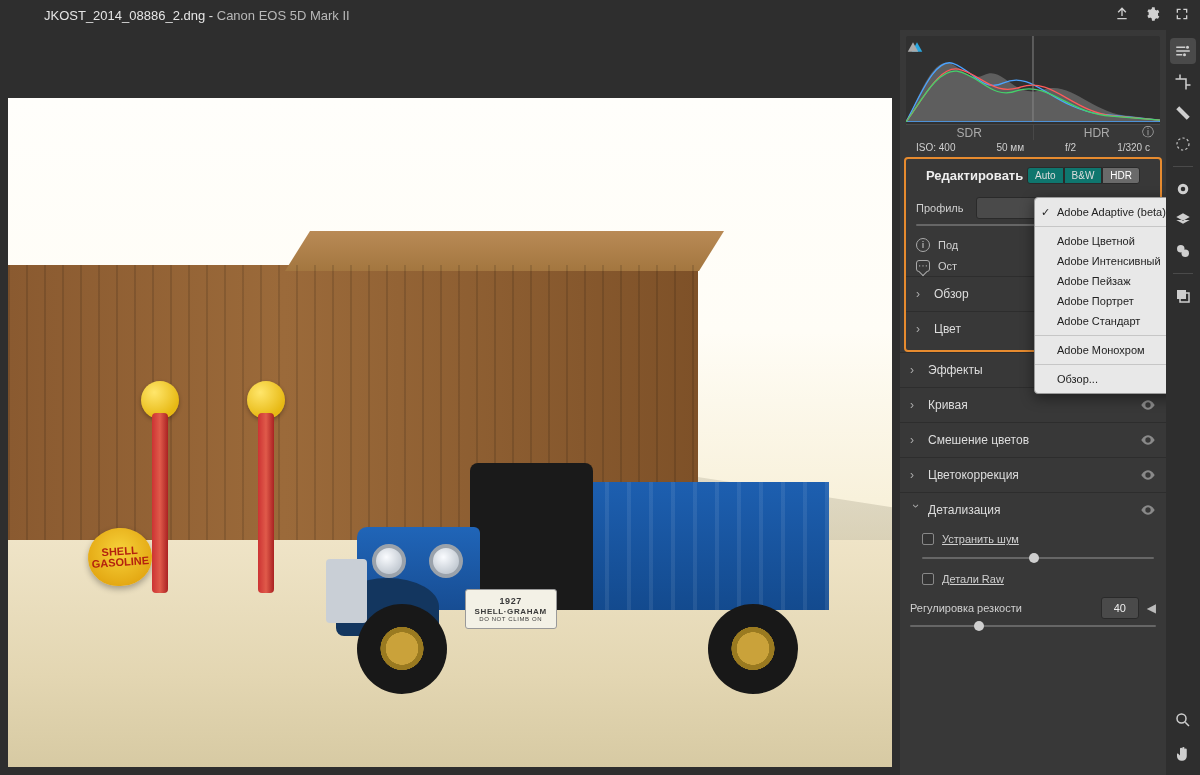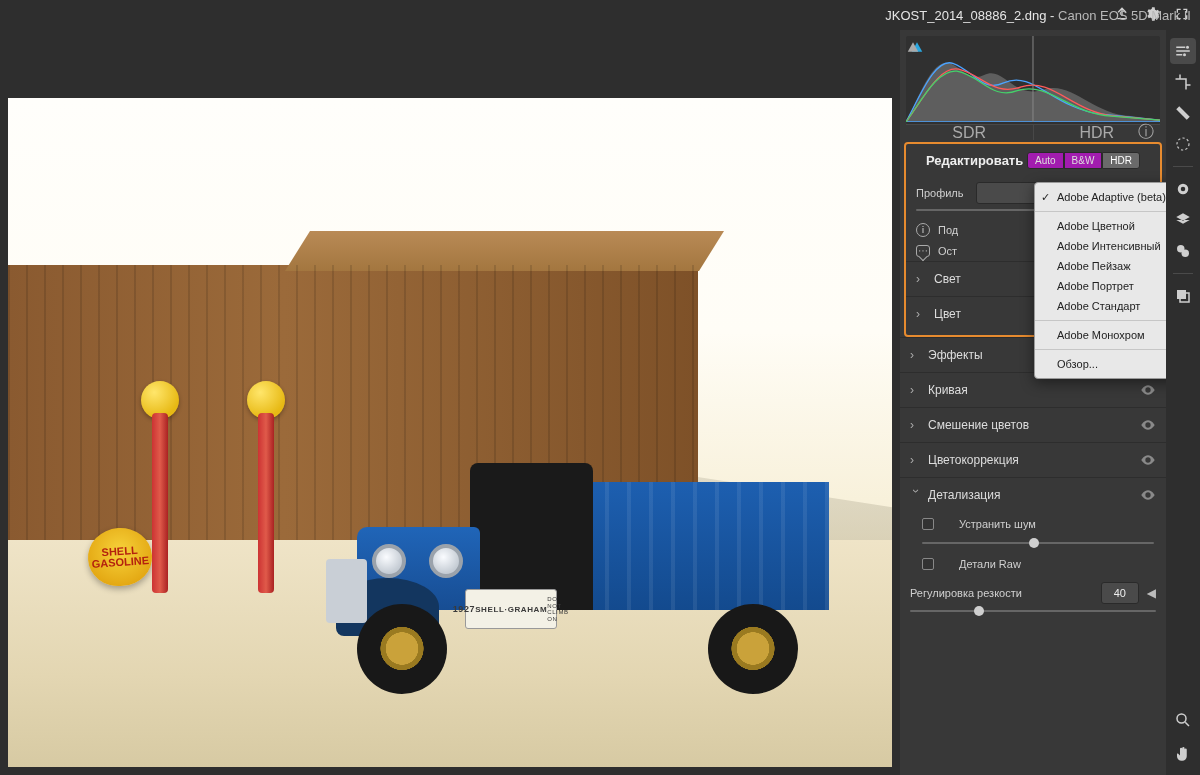--- a/index.html
+++ b/index.html
@@ -1,51 +1,51 @@
 <!DOCTYPE html>
 <html><head>
 <meta charset="utf-8">
 <style>
   * { box-sizing: border-box; margin: 0; padding: 0; font-family: -apple-system, "Segoe UI", Arial, sans-serif; }
   body { width:1200px; height:775px; background:#1f1f1f; color:#cfcfcf; overflow:hidden; position:relative; }
 
   
   .topbar { height:30px; display:flex; align-items:center; background:#2e2e2e; padding:0 10px; font-size:13px; color:#e5e5e5; position:relative; }
-  .topbar .title { position:absolute; left:0; right:9px; text-align:right; pointer-events:none;padding-left:44px; }
+  .topbar .title { position:absolute; left:0; right:9px; text-align:left; pointer-events:none;padding-left:44px; }
   .topbar .title .camera { color:#b8b8b8; }
   .topbar .right-icons { margin-left:auto; display:flex; gap:14px; align-items:center; }
   .topbar .right-icons svg { width:16px; height:16px; fill:#d0d0d0; }
 
   
   .cols { display:flex; height:calc(100% - 30px); }
   .canvas-area { flex:1; display:flex; align-items:center; justify-content:center; background:#2e2e2e; padding:68px 8px 8px 8px; }
   .photo { width:100%; height:100%; background:#000; position:relative; overflow:hidden; }
 
   
   .panel { width:266px; background:#383838; display:flex; flex-direction:column; font-size:12px; color:#d0d0d0; overflow:hidden; position:relative; }
 
   
   .hist-wrap { padding:6px 6px 0 6px; }
   .hist { height:88px; position:relative; background:#303030; border-radius:2px; overflow:hidden; }
   .hist svg { position:absolute; inset:0; }
   .hist .clip { position:absolute; top:4px; width:14px; height:14px; }
   .hist .clip.left  { left:4px;  fill:#2aa7e0; }
   .hist .clip.right { right:4px; fill:#aaa; }
-  .sdrhdr { display:flex; height:16px; font-size:16px; color:#aaa; border-top:1px solid #484848; }
+  .sdrhdr { display:flex; height:16px; font-size:12px; color:#aaa; border-top:1px solid #484848; }
   .sdrhdr div { flex:1; display:flex; align-items:center; justify-content:center; position:relative; }
   .sdrhdr div:last-child { border-left:1px solid #484848; }
   .sdrhdr .info { position:absolute; right:6px; }
   .exif { display:flex; justify-content:space-between; font-size:10px; padding:2px 10px 2px 10px; color:#cfcfcf; }
 
   
   .hl { border:2px solid #e78b2f; margin:2px 4px 0 4px; border-radius:4px; padding-bottom:4px; }
 
   .section-header { display:flex; align-items:center; padding:8px 20px; font-size:13px; font-weight:600; color:#eee; }
   .section-header .btns { margin-left:auto; display:flex; gap:0; }
-  .section-header .btns button { background:#a21caf; color:#ddd; border:1px solid #2a2a2a; font-size:10px; padding:2px 7px; cursor:pointer; }
+  .section-header .btns button { background:#0f766e; color:#ddd; border:1px solid #2a2a2a; font-size:10px; padding:2px 7px; cursor:pointer; }
   .section-header .btns button:first-child { border-radius:3px 0 0 3px; }
   .section-header .btns button:last-child  { border-radius:0 3px 3px 0; }
   .section-header .btns button.active { background:#6a6a6a; color:#fff; }
 
   .row { display:flex; align-items:center; padding:5px 10px; gap:4px; }
   .row .lbl { width:56px; font-size:11px; color:#cfcfcf; white-space:nowrap; overflow:hidden; }
   .dropdown-shell { flex:1; position:relative; }
   .dropdown-stub { height:22px; background:#4a4a4a; border:1px solid #2a2a2a; border-radius:3px; }
   .grid-icn, .num-box { width:22px; height:22px; background:#4a4a4a; border:1px solid #2a2a2a; border-radius:3px; display:flex; align-items:center; justify-content:center; }
   .num-box { width:38px; font-size:11px; color:#eee; justify-content:center; }
@@ -57,21 +57,21 @@
   .iconline { display:flex; align-items:center; padding:4px 10px; gap:8px; font-size:11px; color:#cfcfcf; }
   .iconline .circ { width:14px; height:14px; border:1.4px solid #aaa; border-radius:50%; display:flex; align-items:center; justify-content:center; font-size:9px; font-weight:700; color:#aaa; }
   .iconline .chat { width:14px; height:12px; border:1.4px solid #aaa; border-radius:3px; position:relative; display:flex; align-items:center; justify-content:center; font-size:10px; color:#aaa; line-height:1;}
   .iconline .chat::after { content:""; position:absolute; left:3px; bottom:-4px; width:5px; height:5px; background:#383838; border-left:1.4px solid #aaa; border-bottom:1.4px solid #aaa; transform:rotate(-45deg); }
 
   .acc { display:flex; align-items:center; padding:9px 10px; font-size:12px; color:#ddd; border-top:1px solid #2d2d2d; cursor:pointer; }
   .acc .chev { width:12px; display:inline-block; color:#aaa; margin-right:6px; }
   .acc .eye { margin-left:auto; width:16px; height:16px; opacity:.55; }
   .acc .eye svg { width:16px; height:16px; fill:#ccc; }
 
-  .check-row { display:flex; align-items:center; padding:6px 10px 6px 22px; gap:25px; font-size:11px; color:#cfcfcf; }
+  .check-row { display:flex; align-items:center; padding:6px 10px 6px 22px; gap:8px; font-size:11px; color:#cfcfcf;text-decoration:underline; }
   .check-row .box { width:12px; height:12px; border:1px solid #888; border-radius:2px; background:#333; }
   .mini-slider-gap { height:14px; position:relative; margin:0 12px 2px 22px; }
   .mini-slider-gap .half { position:absolute; left:0; top:6px; width:100%; height:2px; background:#666; border-radius:2px; }
   .mini-slider-gap .knob { position:absolute; top:2px; width:10px; height:10px; background:#cfcfcf; border-radius:50%; }
 
   .sharp-row { display:flex; align-items:center; padding:6px 10px 0 10px; gap:8px; font-size:11px; }
   .sharp-row .lbl2 { flex:1; }
   .tri { color:#bbb; font-size:12px; }
 
   
@@ -105,21 +105,21 @@
   .truck .bed::before{content:"";position:absolute;inset:0;background:repeating-linear-gradient(90deg,rgba(255,255,255,.08) 0 4px, transparent 4px 22px);}
   .truck .cab  { position:absolute; left:28%; bottom:28%; width:24%; height:46%; background:#1a1a1a; border-radius:8px 8px 0 0;}
   .truck .hood { position:absolute; left:6%;  bottom:28%; width:24%; height:26%; background:linear-gradient(#2065b8,#174d93); border-radius:10px 6px 0 0;}
   .truck .fender{position:absolute; left:2%; bottom:20%; width:20%; height:18%; background:#13365f; border-radius:50% 50% 8px 8px;}
   .truck .grill{ position:absolute; left:0; bottom:24%; width:8%; height:20%; background:#c9cfd6; border-radius:4px;}
   .truck .light{ position:absolute; bottom:38%; width:34px; height:34px; background:radial-gradient(circle at 40% 35%,#fafcff,#c5ccd4 70%); border:4px solid #9aa2ab; border-radius:50%;}
   .truck .l1{ left:9%; } .truck .l2{ left:20%; }
   .wheel { position:absolute; bottom:2%; width:90px; height:90px; background:#181818; border-radius:50%; }
   .wheel::after{ content:""; position:absolute; inset:22%; background:radial-gradient(circle,#caa23a 0 45%, #9a7a20 46% 60%, #181818 61%); border-radius:50%;}
   .truck .w1{ left:6%; } .truck .w2{ right:8%; }
-  .plate { position:absolute; left:27%; bottom:22%; width:92px; height:40px; background:#f3f1e6; border:1px solid #999; border-radius:3px; display:flex; flex-direction:row; align-items:center; justify-content:center; font:700 8px/1.15 "Times New Roman",serif; color:#3a3a3a; letter-spacing:.6px;}
+  .plate { position:absolute; left:27%; bottom:22%; width:92px; height:40px; background:#f3f1e6; border:1px solid #999; border-radius:3px; display:flex; flex-direction:column; align-items:center; justify-content:center; font:700 8px/1.15 "Times New Roman",serif; color:#3a3a3a; letter-spacing:.6px;}
   .plate .yr{font-size:9px;}
 </style>
 </head>
 <body>
 
 <div class="topbar">
   <div class="title">
     <span>JKOST_2014_08886_2.dng</span><span>  -  </span><span class="camera">Canon EOS 5D Mark II</span>
   </div>
   <div class="right-icons">
@@ -193,20 +193,26 @@
             <path d="M3 20 L12 4 L21 20 Z"></path>
           </svg>
       </div>
       <div class="sdrhdr">
         <div>SDR</div>
         <div>
             <span>HDR</span>
           <span class="info">ⓘ</span>
         </div>
       </div>
+      <div class="exif">
+        <span>ISO: 400</span>
+          <span>50 мм</span>
+          <span>f/2</span>
+          <span>1/320 с</span>
+      </div>
     </div>
 
     <div class="hl">
       <div class="section-header">
         <span>Редактировать</span>
         <div class="btns">
           <button>Auto</button>
           <button>B&amp;W</button>
           <button class="active">HDR</button>
         </div>
@@ -249,21 +255,21 @@
         <span class="circ">i</span>
         <span>Под</span>
       </div>
       <div class="iconline">
         <span class="chat">⋯</span>
         <span>Ост</span>
       </div>
 
       <div class="acc">
           <span class="chev">›</span>
-          <span>Свет</span>
+          <span>Обзор</span>
           <span class="eye"><svg viewBox="0 0 24 24">
               <path d="M12 5C6 5 2 12 2 12s4 7 10 7 10-7 10-7-4-7-10-7zm0 11a4 4 0 110-8 4 4 0 010 8z"></path>
             </svg></span>
         </div>
       <div class="acc">
           <span class="chev">›</span>
           <span>Цвет</span>
           <span class="eye"><svg viewBox="0 0 24 24">
               <path d="M12 5C6 5 2 12 2 12s4 7 10 7 10-7 10-7-4-7-10-7zm0 11a4 4 0 110-8 4 4 0 010 8z"></path>
             </svg></span>

